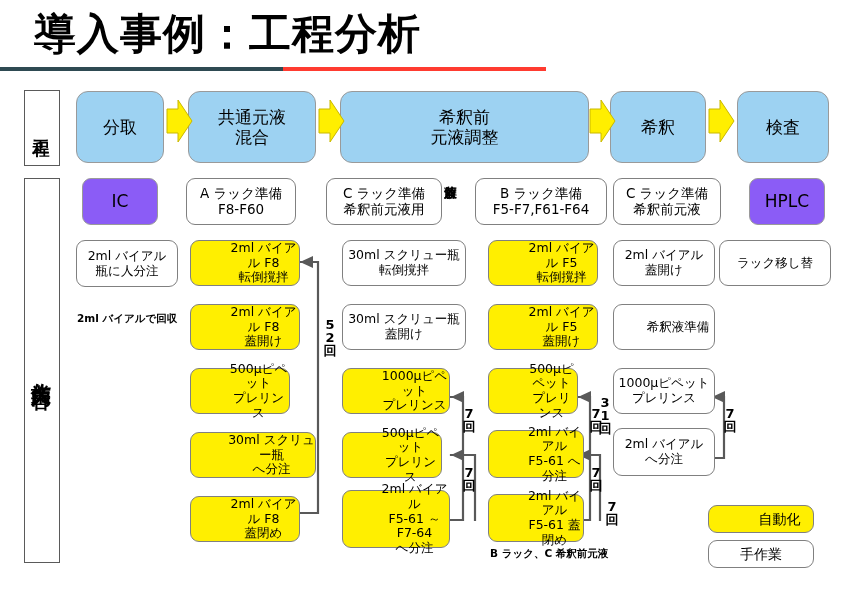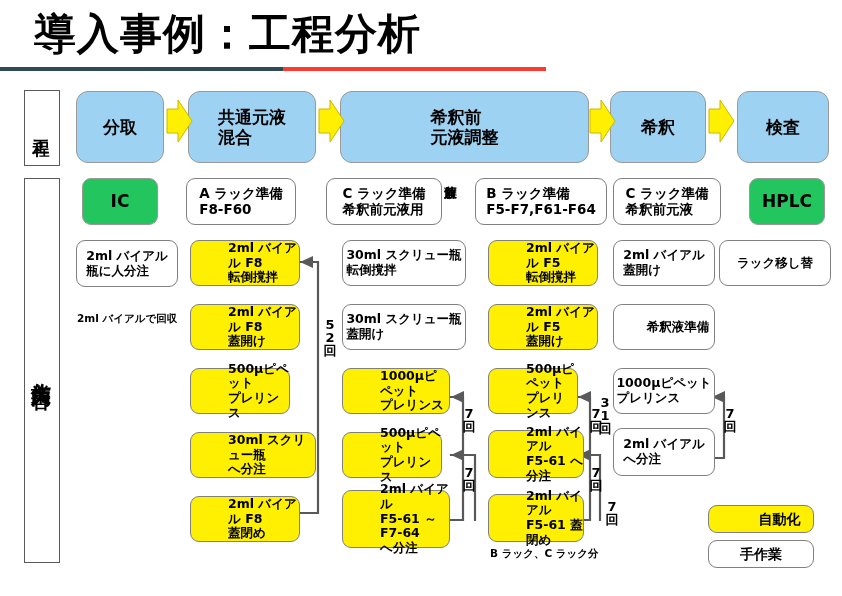--- a/index.html
+++ b/index.html
@@ -23,29 +23,29 @@
   }
   .rule{position:absolute;height:4px;}
   .rule-dark{left:0px;top:67px;width:283px;background:#2e4a52;}
   .rule-red{left:283px;top:67px;width:263px;background:#ff3b30;}
 
   
   .box{
     position:absolute;
     box-sizing:border-box;
     display:flex;align-items:center;justify-content:center;
-    text-align:left;
+    text-align:center;
     border-radius:9px;
     line-height:1.18;
-    font-weight:700;
+    font-weight:400;
     white-space:pre-line;
     font-family:"DejaVu Sans","Liberation Sans",sans-serif;
   }
   .box.blue{background:#9dd2f2;border:1.4px solid #9a9a9a;border-radius:12px;font-size:17px;}
-  .box.orange{background:#22c55e;border:1.4px solid #9a9a9a;font-size:17px;}
+  .box.orange{background:#8b5cf6;border:1.4px solid #9a9a9a;font-size:17px;}
   .box.yellow{background:#ffef00;border:1.4px solid #808080;font-size:12.5px;padding-left:37px;}
   .box.white{background:#ffffff;border:1.4px solid #808080;font-size:12.5px;}
   .box.headerwhite{background:#ffffff;border:1.4px solid #808080;font-size:13.5px;}
   .box.legend{font-size:14px;}
 
   
   .vlabel{
     position:absolute;box-sizing:border-box;
     background:#fff;border:1.4px solid #5a5a5a;
     display:flex;align-items:center;justify-content:center;
@@ -196,21 +196,21 @@
   <div class="box yellow" style="left:488px;top:368px;width:90px;height:46px;">500μピペット
 プレリンス</div>
   <div class="box yellow" style="left:488px;top:430px;width:96px;height:48px;">2ml バイアル
 F5-61 へ分注</div>
   <div class="box yellow" style="left:488px;top:494px;width:96px;height:48px;">2ml バイアル
 F5-61 蓋閉め</div>
   <div class="loopcount" style="left:588px;top:407px;width:16px;">7
 回</div>
   <div class="loopcount" style="left:588px;top:466px;width:16px;">7
 回</div>
-  <div class="note" style="left:490px;top:547px;">B ラック、C ラック分</div>
+  <div class="note" style="left:490px;top:547px;">B ラック、C 希釈前元液</div>
 
   <div class="box white" style="left:613px;top:240px;width:102px;height:46px;">2ml バイアル
 蓋開け</div>
   <div class="box white" style="left:613px;top:304px;width:102px;height:46px;padding-left:28px;">希釈液準備</div>
   <div class="box white" style="left:613px;top:368px;width:102px;height:46px;">1000μピペット
 プレリンス</div>
   <div class="box white" style="left:613px;top:428px;width:102px;height:48px;">2ml バイアル
 へ分注</div>
   <div class="loopcount" style="left:597px;top:396px;width:16px;">3
 1

